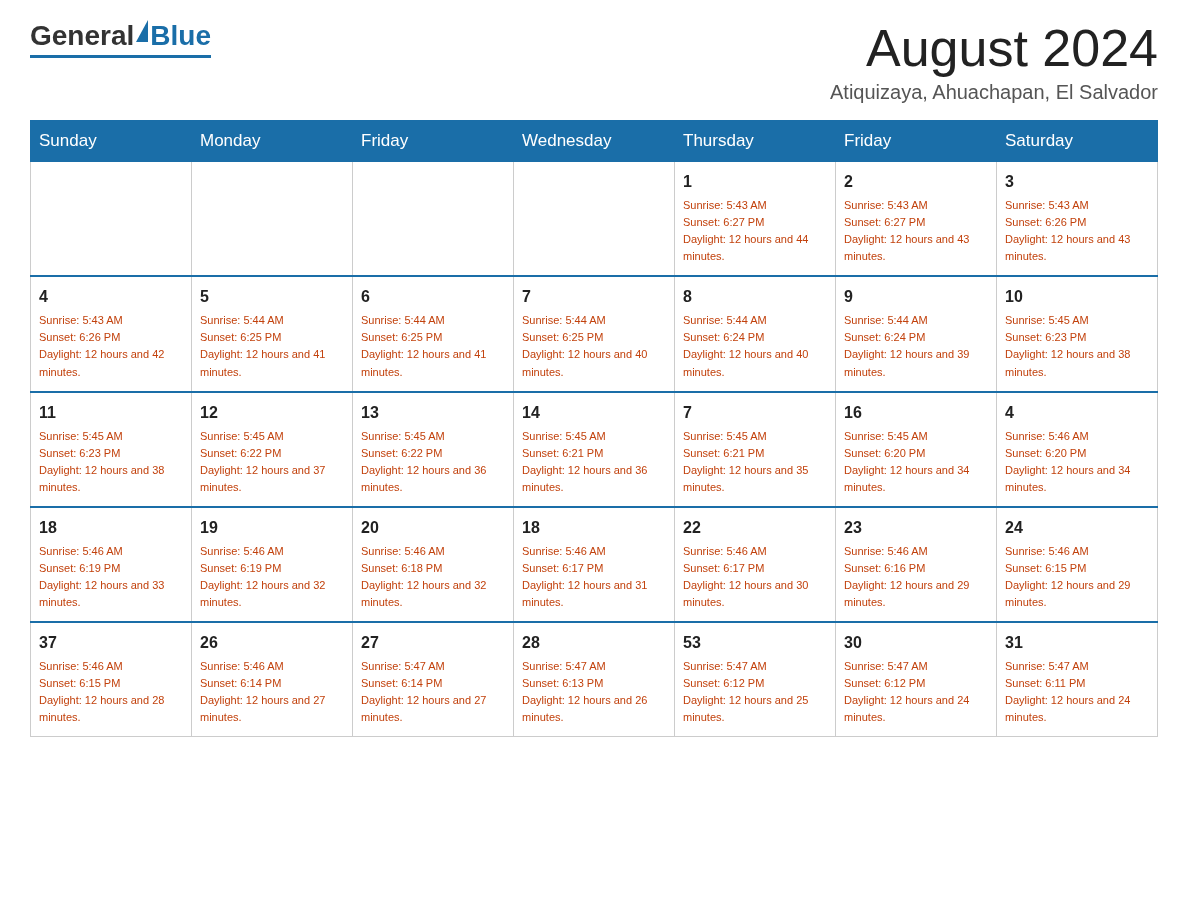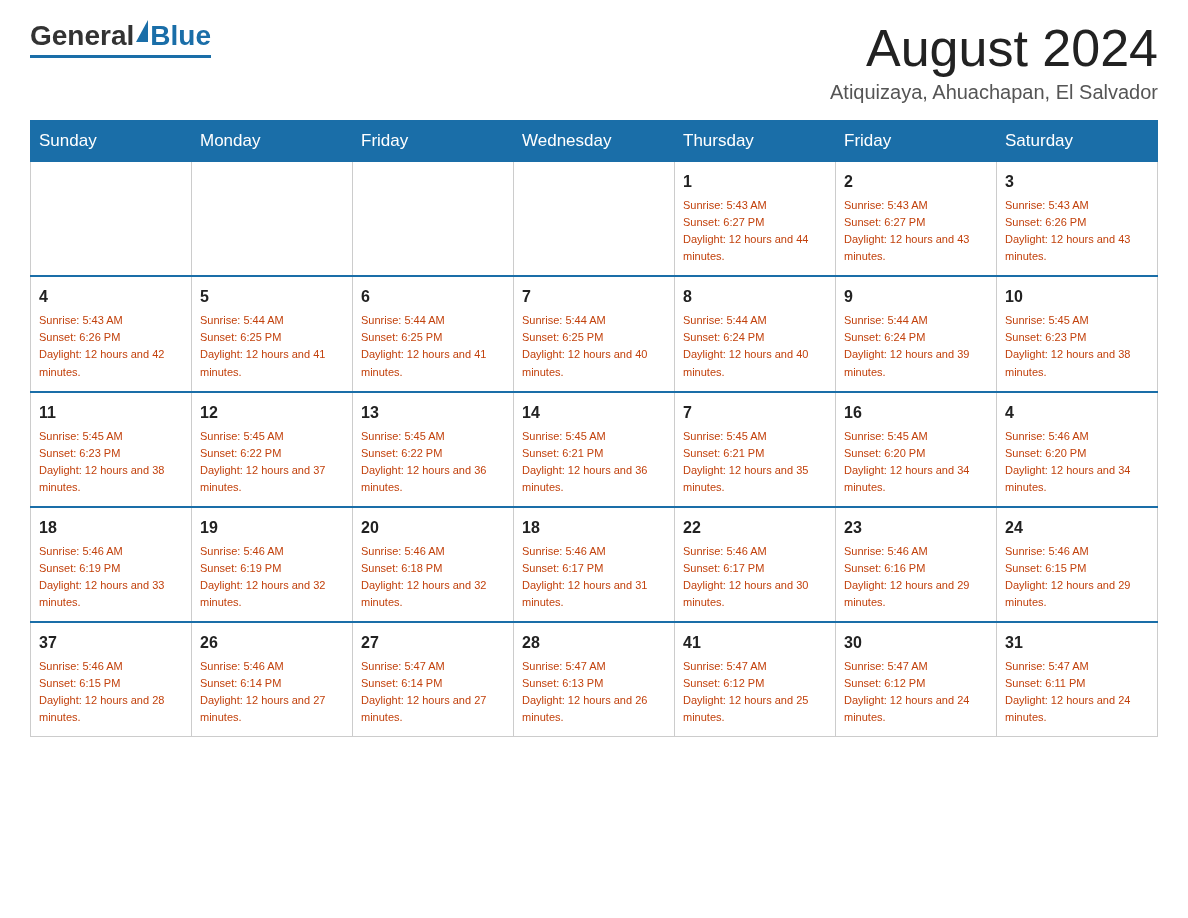--- a/index.html
+++ b/index.html
@@ -249,21 +249,21 @@
         </td>
         <td>
           <span class="day-number">27</span>
           <div class="day-info">Sunrise: 5:47 AM<br>Sunset: 6:14 PM<br>Daylight: 12 hours and 27 minutes.</div>
         </td>
         <td>
           <span class="day-number">28</span>
           <div class="day-info">Sunrise: 5:47 AM<br>Sunset: 6:13 PM<br>Daylight: 12 hours and 26 minutes.</div>
         </td>
         <td>
-          <span class="day-number">41</span>
+          <span class="day-number">53</span>
           <div class="day-info">Sunrise: 5:47 AM<br>Sunset: 6:12 PM<br>Daylight: 12 hours and 25 minutes.</div>
         </td>
         <td>
           <span class="day-number">30</span>
           <div class="day-info">Sunrise: 5:47 AM<br>Sunset: 6:12 PM<br>Daylight: 12 hours and 24 minutes.</div>
         </td>
         <td>
           <span class="day-number">31</span>
           <div class="day-info">Sunrise: 5:47 AM<br>Sunset: 6:11 PM<br>Daylight: 12 hours and 24 minutes.</div>
         </td>

